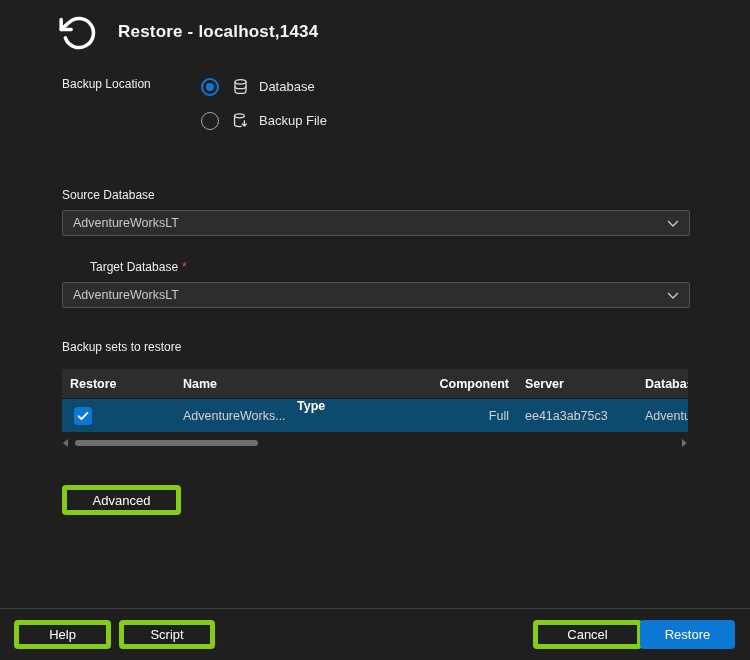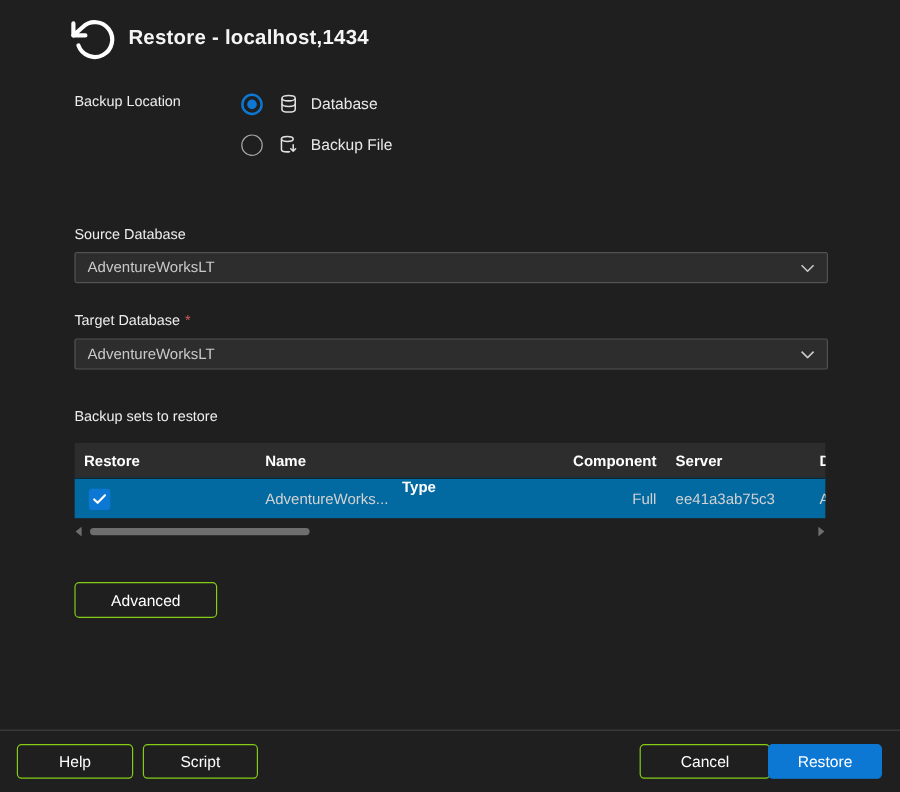--- a/index.html
+++ b/index.html
@@ -5,21 +5,21 @@
   * { box-sizing: border-box; }
   html, body { margin: 0; padding: 0; }
   body {
     width: 750px; height: 660px; position: relative; overflow: hidden;
     background: var(--background, #1f1f1f);
     font-family: "Liberation Sans", "DejaVu Sans", sans-serif;
     color: #e8e8e8; font-size: 13px;
   }
 
   
-  .title-row { position: absolute; left: 56px; top: 9px; height: 46px; display: flex; align-items: center; gap: 9px; }
+  .title-row { position: absolute; left: 56px; top: 9px; height: 46px; display: flex; align-items: center; gap: 20px; }
   .restore-main-icon { width: 42px; height: 42px; display: flex; align-items: center; justify-content: center; }
   .dialog-title { font-size: 17px; font-weight: 600; color: #f5f5f5; letter-spacing: .2px; }
 
   .field-label { position: absolute; left: 62px; font-size: 12px; color: #ededed; }
   .req { color: var(--required, #cc5c5c); margin-left: 4px; }
 
   
   .radio-group { position: absolute; left: 201px; top: 77px; display: flex; flex-direction: column; gap: 15px; }
   .radio-option { display: flex; align-items: center; height: 19px; cursor: pointer; }
   .radio { width: 18px; height: 18px; border-radius: 50%; border: 1px solid #a6a6a6; position: relative; flex: 0 0 18px; }
@@ -33,35 +33,35 @@
   .dropdown { position: absolute; left: 62px; width: 628px; height: 26px; background: #2d2d2d;
     border: 1px solid #525252; border-radius: 2px; display: flex; align-items: center;
     padding: 0 10px; color: #c9c9c9; font-size: 12.5px; cursor: pointer; }
   .dropdown .value { flex: 1; white-space: nowrap; overflow: hidden; }
   .dd-source { top: 210px; }
   .dd-target { top: 282px; }
 
   
   .bk-table { position: absolute; left: 62px; top: 369px; width: 626px; overflow: hidden; }
   .thead { display: flex; height: 29px; background: #2e2d2d; align-items: center; font-weight: 600; color: #ffffff; font-size: 12.5px; }
-  .trow { display: flex; height: 34px; background: #0369a1; align-items: center; color: #d2d2d2; font-size: 12.5px; border-top: 1px solid #1a1a1a; }
+  .trow { display: flex; height: 34px; background: #0c4a6e; align-items: center; color: #d2d2d2; font-size: 12.5px; border-top: 1px solid #1a1a1a; }
   .cell { padding: 0 8px; flex: 0 0 auto; white-space: nowrap; overflow: hidden; }
-  .c1 { width: 113px; } .c2 { width: 114px; margin-left: 38px; } .c3 { width: 114px; margin-top: 44px; } .c4 { width: 114px; text-align: right; } .c5 { width: 120px; } .c6 { width: 120px; }
+  .c1 { width: 113px; } .c2 { width: 114px; } .c3 { width: 114px; margin-top: 44px; } .c4 { width: 114px; text-align: right; } .c5 { width: 120px; } .c6 { width: 120px; }
   .checkbox { width: 18px; height: 18px; margin-left: 4px; background: var(--accent, #0078d4); border: 1px solid var(--accent, #0078d4);
     border-radius: 3px; display: flex; align-items: center; justify-content: center; cursor: pointer; }
 
   
   .hscroll { position: absolute; left: 62px; top: 438px; width: 626px; height: 11px; }
   .hs-thumb { position: absolute; left: 13px; top: 2px; width: 183px; height: 6px; background: #6e6e6e; border-radius: 3px; cursor: pointer; }
   .hs-arrow { position: absolute; top: 1px; width: 0; height: 0; border-top: 4px solid transparent; border-bottom: 4px solid transparent; cursor: pointer; }
   .hs-left { left: 1px; border-right: 5px solid #6e6e6e; }
   .hs-right { right: 1px; border-left: 5px solid #6e6e6e; }
 
   
-  .btn { position: absolute; height: 30px; border-radius: 4px; border: 1px solid #84cc16; background: transparent;
+  .btn { position: absolute; height: 30px; border-radius: 4px; border: 5px solid #84cc16; background: transparent;
     color: #ffffff; font-size: 13px; font-family: inherit; display: flex; align-items: center; justify-content: center; cursor: pointer; }
   .btn.primary { background: var(--accent, #0078d4); border-color: var(--accent, #0078d4); }
   .advanced-btn { left: 62px; top: 485px; width: 119px; }
 
   .footer { position: absolute; left: 0; top: 608px; width: 750px; height: 52px; border-top: 1px solid #3f3f3f; background: var(--background, #1f1f1f); text-decoration: underline; }
   .help-btn    { left: 14px;  top: 11px; width: 97px; height: 29px; }
   .script-btn  { left: 119px; top: 11px; width: 96px; height: 29px; }
   .cancel-btn  { left: 533px; top: 11px; width: 109px; height: 29px; }
   .restore-btn { left: 640px; top: 11px; width: 95px; height: 29px; }
 </style>
@@ -110,21 +110,21 @@
   <div class="field-label" style="top:188px;">Source Database</div>
   <div class="dropdown dd-source">
     <span class="value">AdventureWorksLT</span>
     <span>
       <svg viewBox="0 0 12 7" width="12" height="7" fill="none" stroke="#cccccc" stroke-width="1.3">
           <path d="M1 1 L6 6 L11 1"></path>
         </svg>
     </span>
   </div>
 
-  <div class="field-label" style="top:260px;">
+  <div class="field-label" style="top:260px;margin-left:28px;">
     <span>Target Database</span><span class="req">*</span>
   </div>
   <div class="dropdown dd-target">
     <span class="value">AdventureWorksLT</span>
     <span>
       <svg viewBox="0 0 12 7" width="12" height="7" fill="none" stroke="#cccccc" stroke-width="1.3">
           <path d="M1 1 L6 6 L11 1"></path>
         </svg>
     </span>
   </div>

